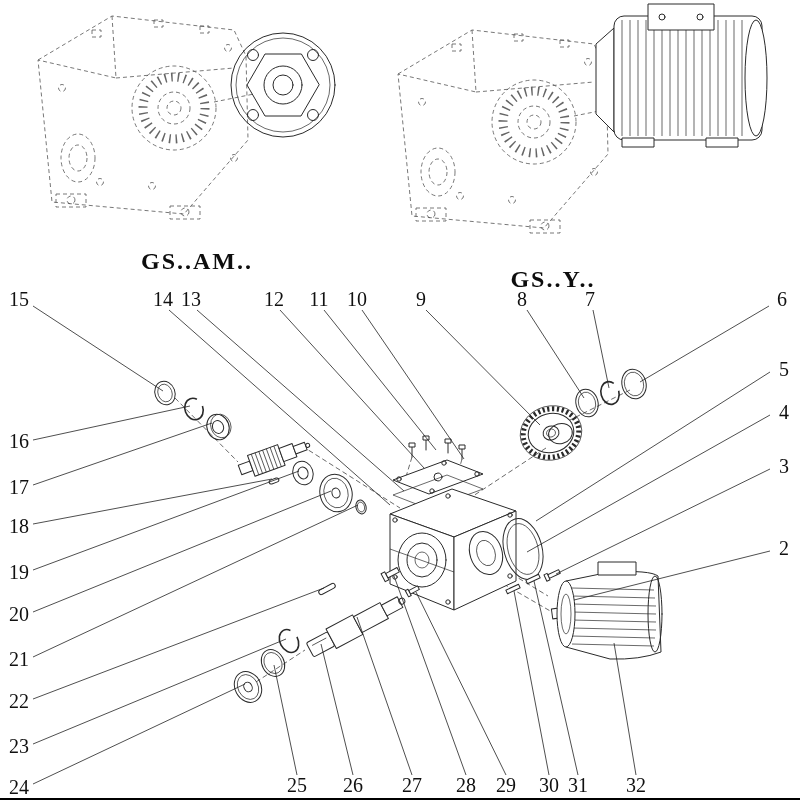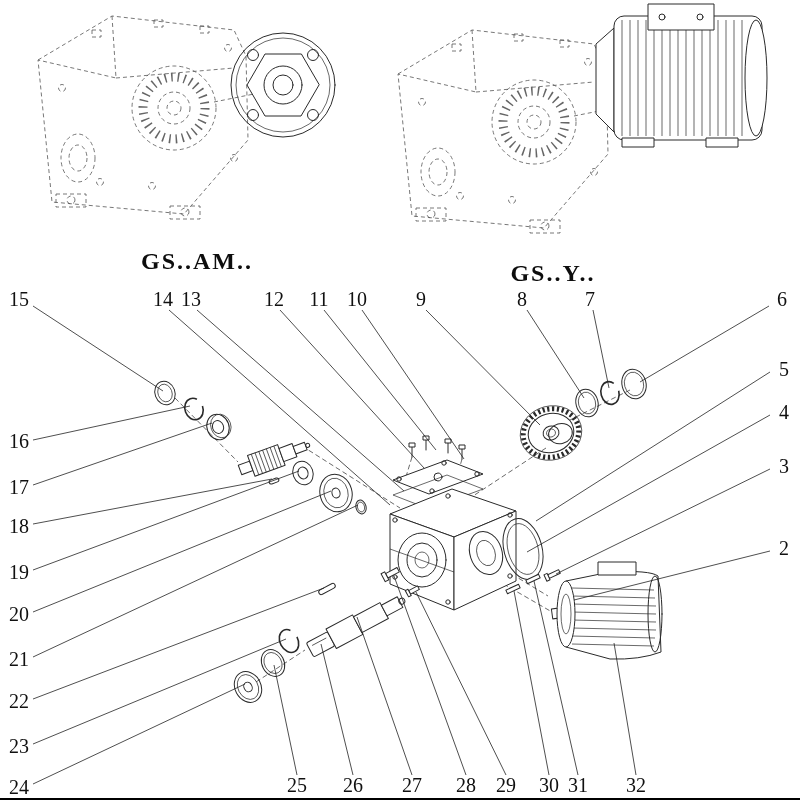--- a/index.html
+++ b/index.html
@@ -15,21 +15,21 @@
   .dt  {stroke:#666;stroke-width:9;fill:none;stroke-dasharray:1.5 5;}
   
   .ax  {stroke:#444;stroke-width:0.8;fill:none;stroke-dasharray:5 3;}
   .teeth{stroke:#2a2a2a;stroke-width:5;fill:none;stroke-dasharray:2.2 2.6;}
   .clip{stroke:#2a2a2a;stroke-width:1.6;fill:none;stroke-dasharray:86 14;}
   .leader{stroke:#222;stroke-width:0.8;}
   text.callout{font-family:"Liberation Serif",serif;font-size:20px;fill:#101010;}
   .variant-label{position:absolute;width:170px;text-align:center;font-weight:bold;
                  font-size:24px;letter-spacing:2px;color:#0d0d0d;}
   #label-am{left:112px;top:248px;}
-  #label-y{left:468px;top:260px;text-align:center;}
+  #label-y{left:468px;top:266px;text-align:center;}
   .bottom-rule{position:absolute;left:0;right:0;bottom:0;height:2px;background:#000;}
 </style>
 </head>
 <body>
 
 <div class="page">
 
 <svg width="800" height="800" viewBox="0 0 800 800">
   <defs>
 

